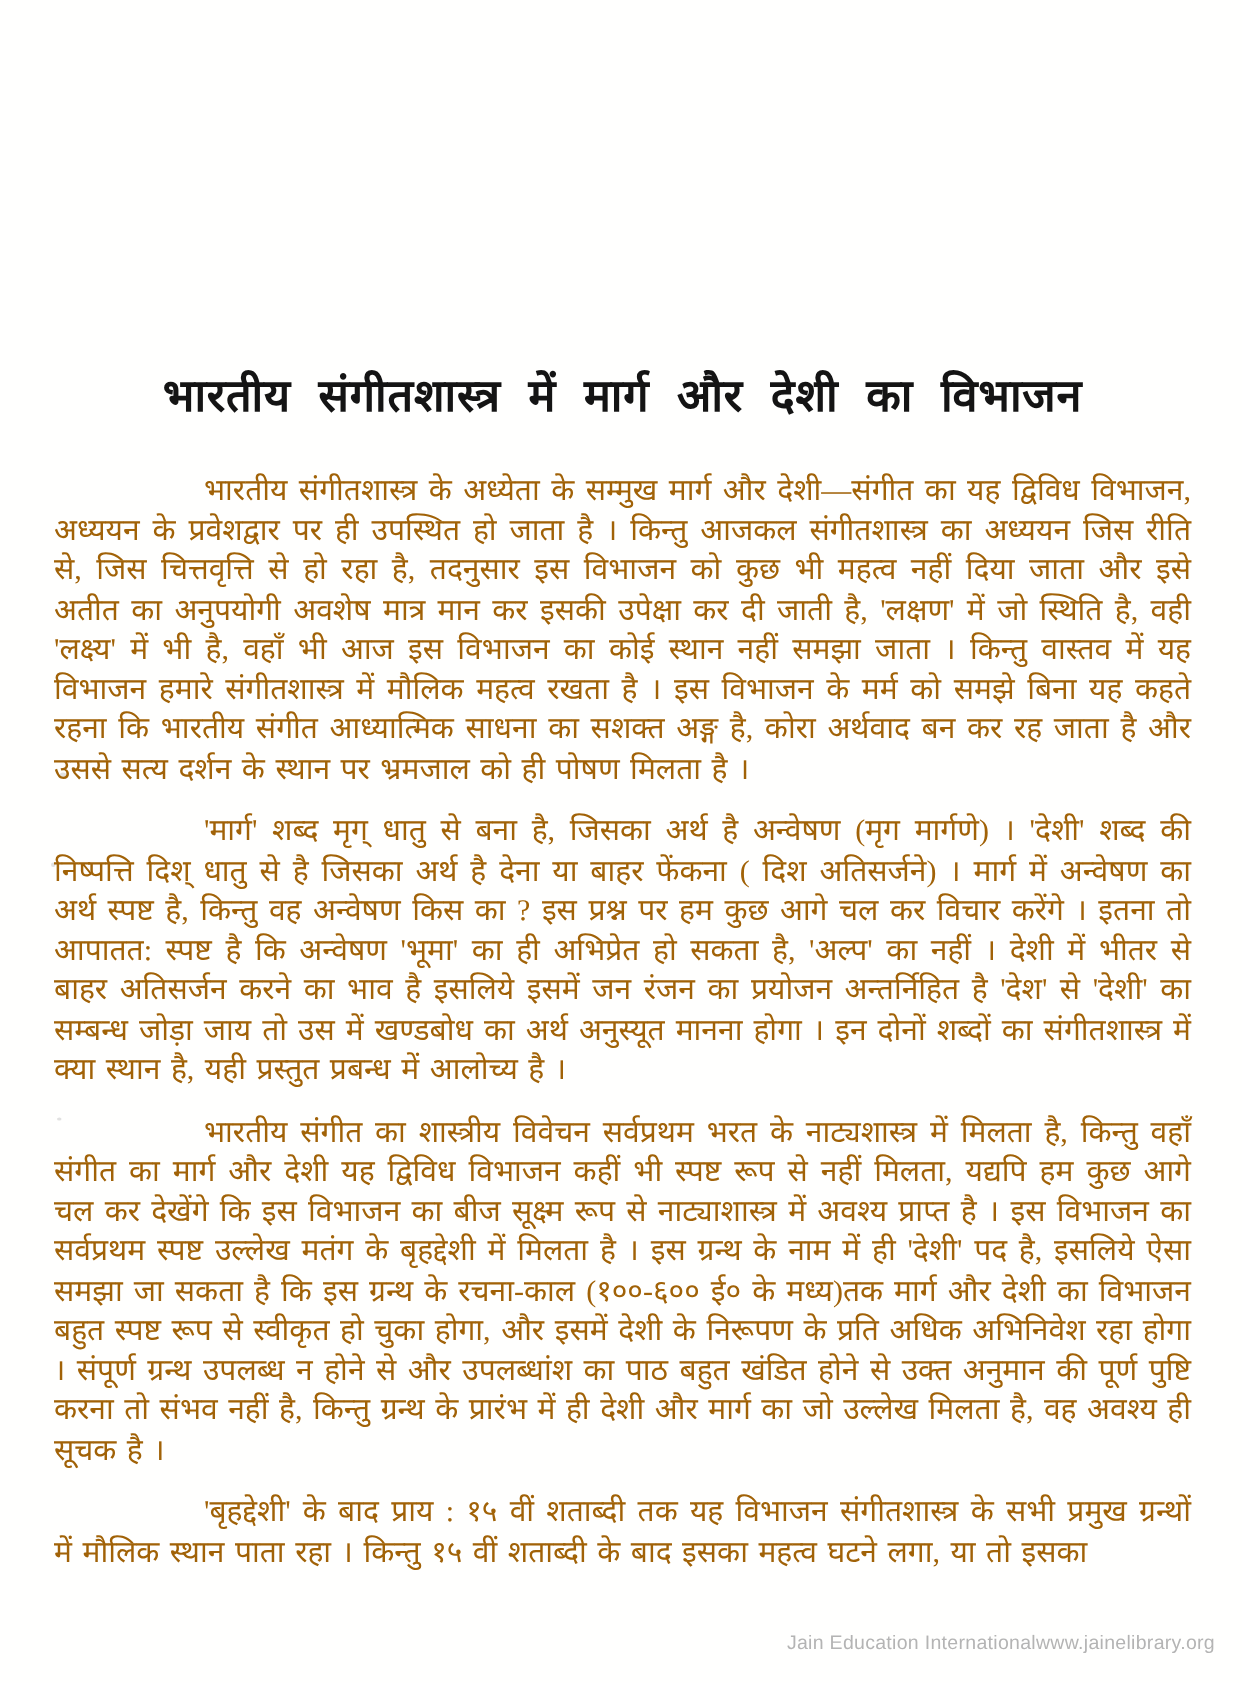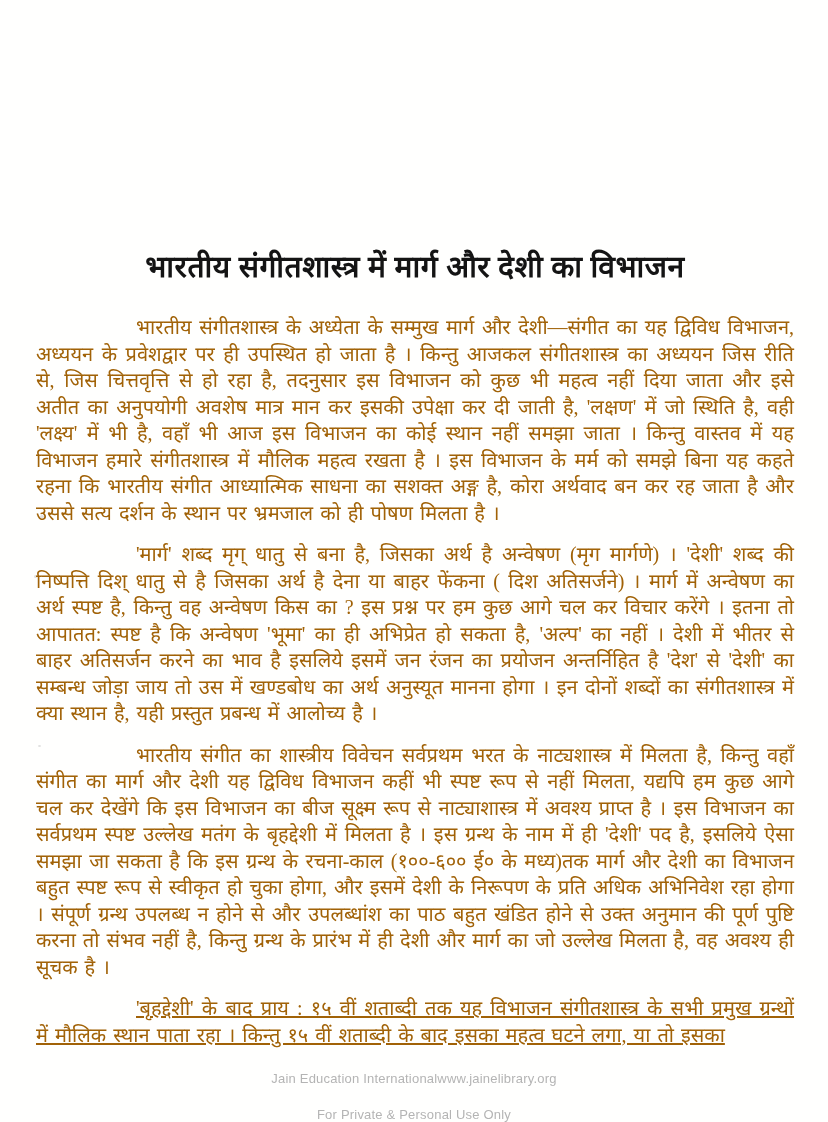--- a/index.html
+++ b/index.html
@@ -23,51 +23,51 @@
     top: 246px;
   }
   .doc-title {
     text-align: center;
     font-size: 30px;
     font-weight: 700;
     letter-spacing: 0.5px;
     color: #141414;
     margin: 0 0 26px 0;
     line-height: 1.4;
+    font-family: Liberation Mono, monospace;
   }
   .doc-paragraph {
     margin: 0 0 15px 0;
     text-align: justify;
     text-indent: 100px;
     font-size: 20px;
     line-height: 26.5px;
     color: #a16207;
     word-spacing: 2px;
   }
   .doc-paragraph:last-of-type {
     margin-bottom: 0;
-    text-decoration: underline;
   }
   
   .speck {
     position: absolute;
     background: #c9c9c9;
     border-radius: 50%;
     opacity: 0.55;
   }
   .speck.s1 { left: 40px; top: 515px; width: 4px; height: 3px; }
   .speck.s2 { left: 34px; top: 575px; width: 3px; height: 3px; }
   .speck.s3 { left: 38px; top: 745px; width: 3px; height: 2px; }
   .page-footer {
     position: absolute;
     left: 18px;
     right: 18px;
-    bottom: 36px;
+    bottom: 20px;
     display: flex;
-    justify-content: center;
+    justify-content: flex-end;
     align-items: baseline;
     font-family: "Liberation Sans", "DejaVu Sans", sans-serif;
     font-size: 13px;
     color: #b4b4b4;
     letter-spacing: 0.2px;
   }
   .page-footer .footer-center {
     position: absolute;
     left: 50%;
     transform: translateX(-50%);

